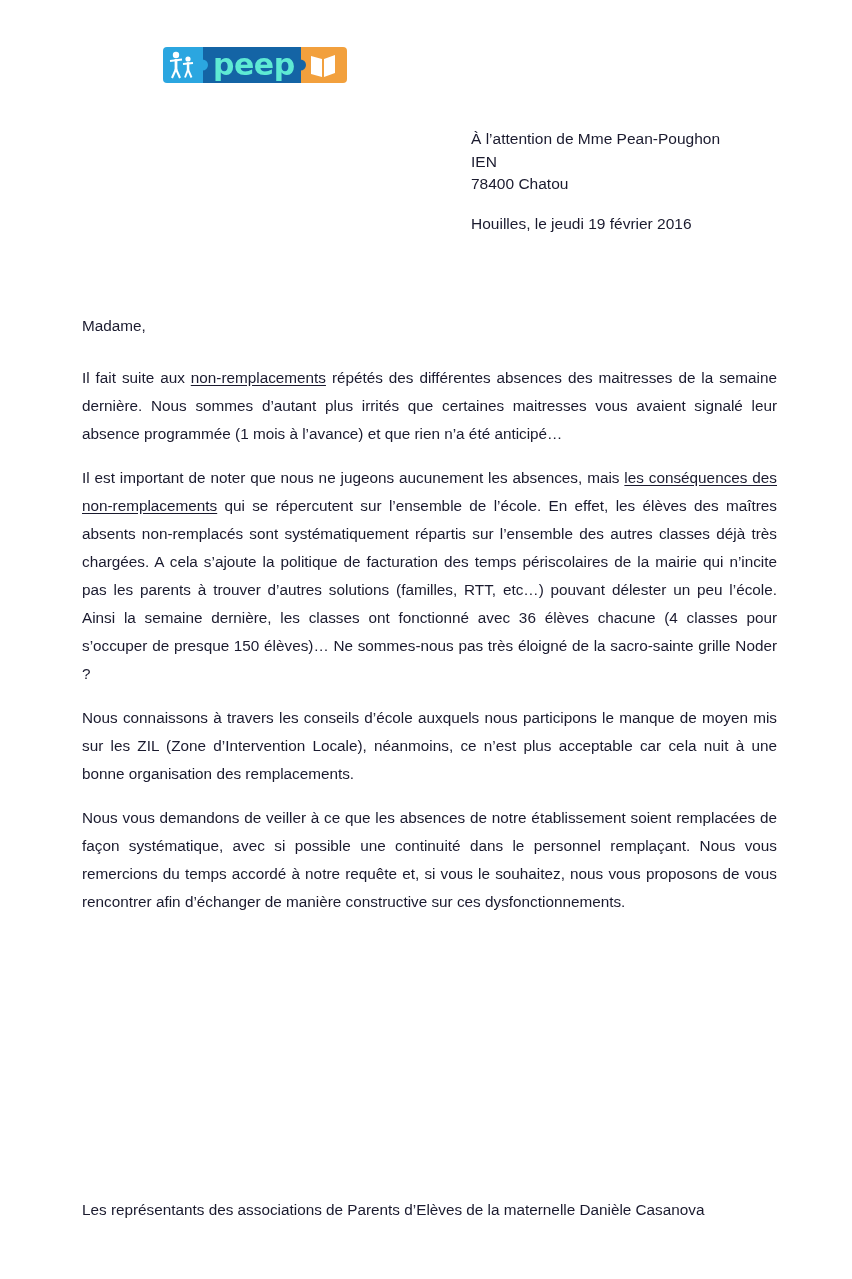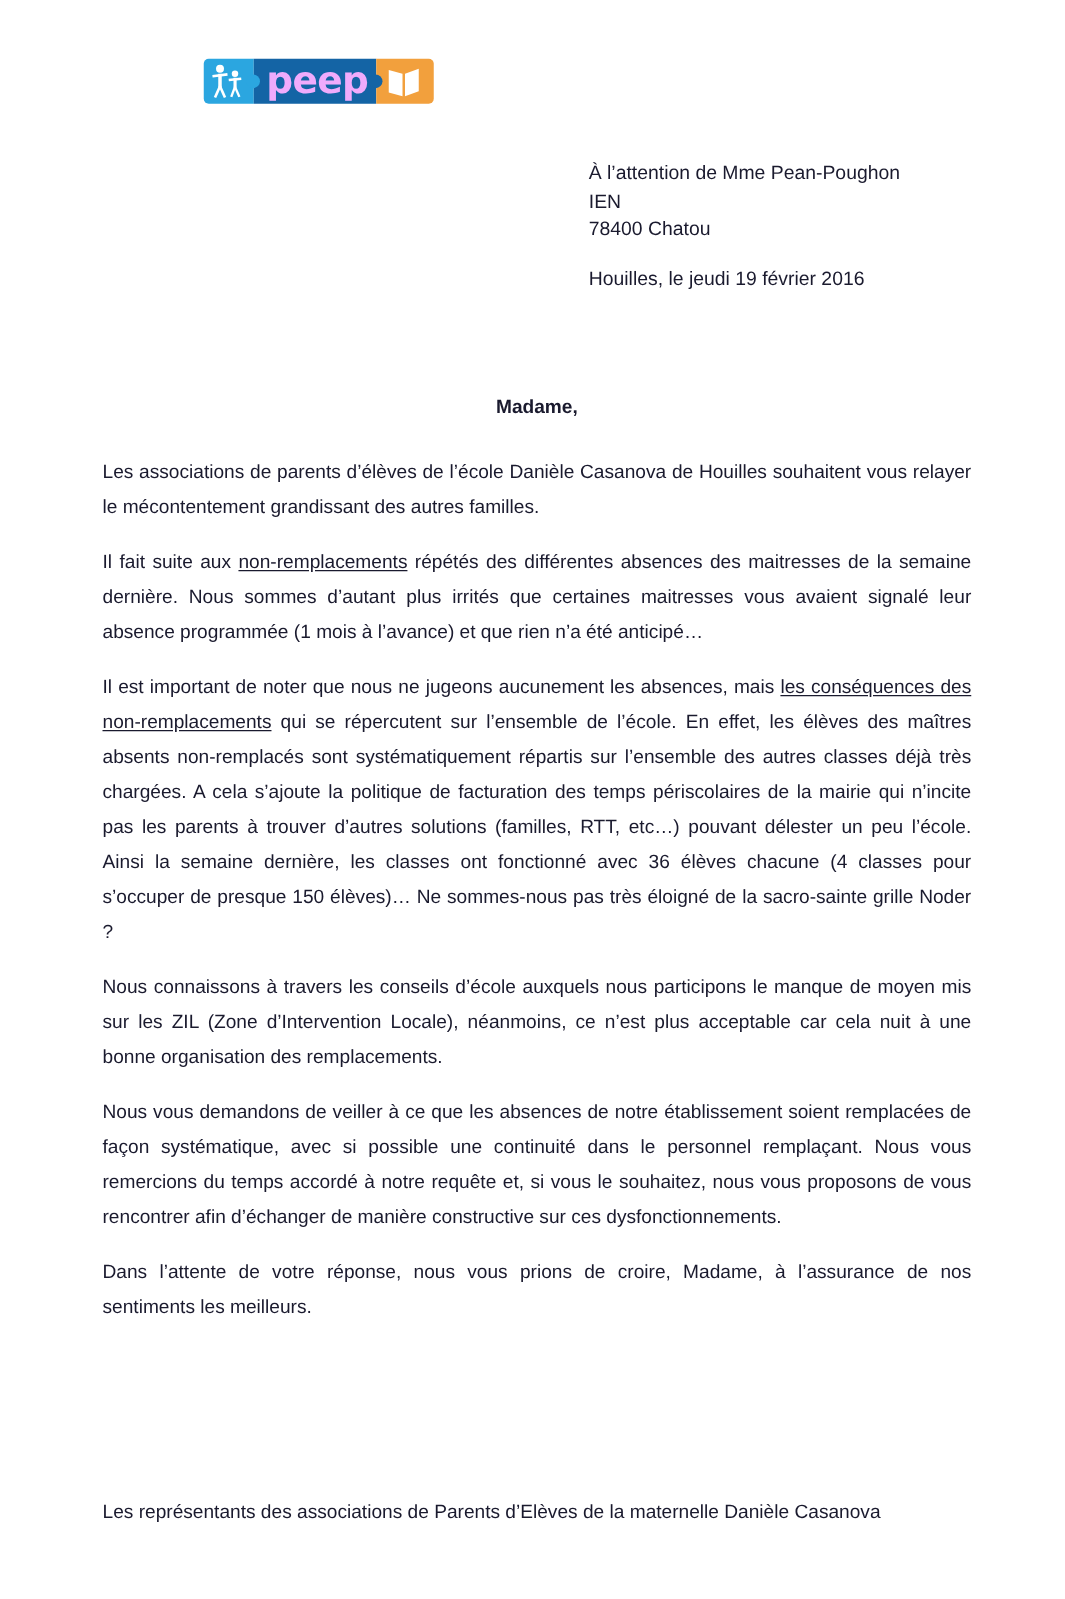--- a/index.html
+++ b/index.html
@@ -37,21 +37,21 @@
     position: relative;
   }
   .peep-tile-mid {
     background: #1464a5;
     position: relative;
     display: flex;
     align-items: center;
     padding: 0 6px 0 10px;
   }
   .peep-wordmark {
-    color: #f0abfc;
+    color: #5eead4;
     font-size: 30px;
     font-weight: bold;
     line-height: 36px;
     letter-spacing: -0.5px;
     font-family: "DejaVu Sans", sans-serif;
   }
   .peep-tile-right {
     width: 46px;
     background: #f2a03d;
     border-radius: 0 4px 4px 0;
@@ -95,22 +95,21 @@
   .letter-body {
     position: absolute;
     left: 82px;
     top: 312px;
     width: 695px;
     font-size: 15.3px;
     line-height: 28px;
   }
   .salutation {
     margin: 0 0 24px 0;
-    text-align: center;
-    font-weight: bold;
+    text-align: left;
   }
   .para {
     margin: 0 0 16px 0;
     text-align: justify;
     text-justify: inter-word;
   }
   .para.last-no-gap { margin-bottom: 0; }
   .u { text-decoration: underline; text-underline-offset: 2px; }
 
   
@@ -170,22 +169,20 @@
 <div class="address-block">
   <div class="address-line">À l’attention de Mme Pean-Poughon</div>
   <div class="address-line">IEN</div>
   <div class="address-line">78400 Chatou</div>
   <div class="date-line">Houilles, le jeudi 19 février 2016</div>
 </div>
 
 <div class="letter-body">
   <p class="salutation">Madame,</p>
   <div id="paragraph-host">
-      <p class="para"><span>Les associations de parents d’élèves de l’école Danièle Casanova de Houilles souhaitent vous relayer le mécontentement grandissant des autres familles.</span></p>
       <p class="para"><span>Il fait suite aux </span><span class="u">non-remplacements</span><span> répétés des différentes absences des maitresses de la semaine dernière. Nous sommes d’autant plus irrités que certaines maitresses vous avaient signalé leur absence programmée (1 mois à l’avance) et que rien n’a été anticipé…</span></p>
       <p class="para"><span>Il est important de noter que nous ne jugeons aucunement les absences, mais </span><span class="u">les conséquences des non-remplacements</span><span> qui se répercutent sur l’ensemble de l’école. En effet, les élèves des maîtres absents non-remplacés sont systématiquement répartis sur l’ensemble des autres classes déjà très chargées. A cela s’ajoute la politique de facturation des temps périscolaires de la mairie qui n’incite pas les parents à trouver d’autres solutions (familles, RTT, etc…) pouvant délester un peu l’école. Ainsi la semaine dernière, les classes ont fonctionné avec 36 élèves chacune (4 classes pour s’occuper de presque 150 élèves)… Ne sommes-nous pas très éloigné de la sacro-sainte grille Noder ?</span></p>
       <p class="para"><span>Nous connaissons à travers les conseils d’école auxquels nous participons le manque de moyen mis sur les ZIL (Zone d’Intervention Locale), néanmoins, ce n’est plus acceptable car cela nuit à une bonne organisation des remplacements.</span></p>
       <p class="para"><span>Nous vous demandons de veiller à ce que les absences de notre établissement soient remplacées de façon systématique, avec si possible une continuité dans le personnel remplaçant. Nous vous remercions du temps accordé à notre requête et, si vous le souhaitez, nous vous proposons de vous rencontrer afin d’échanger de manière constructive sur ces dysfonctionnements.</span></p>
-      <p class="para last-no-gap"><span>Dans l’attente de votre réponse, nous vous prions de croire, Madame, à l’assurance de nos sentiments les meilleurs.</span></p>
     </div>
 </div>
 
 <div class="signature">Les représentants des associations de Parents d’Elèves de la maternelle Danièle Casanova</div>
 
 </body></html>

